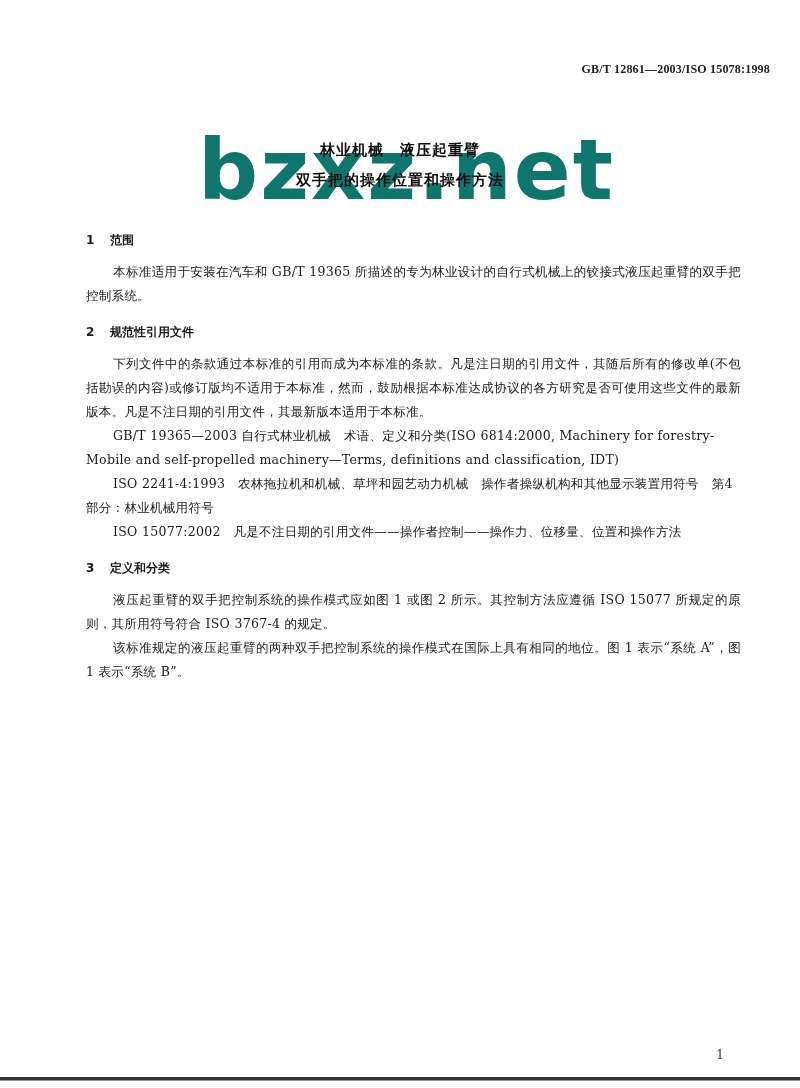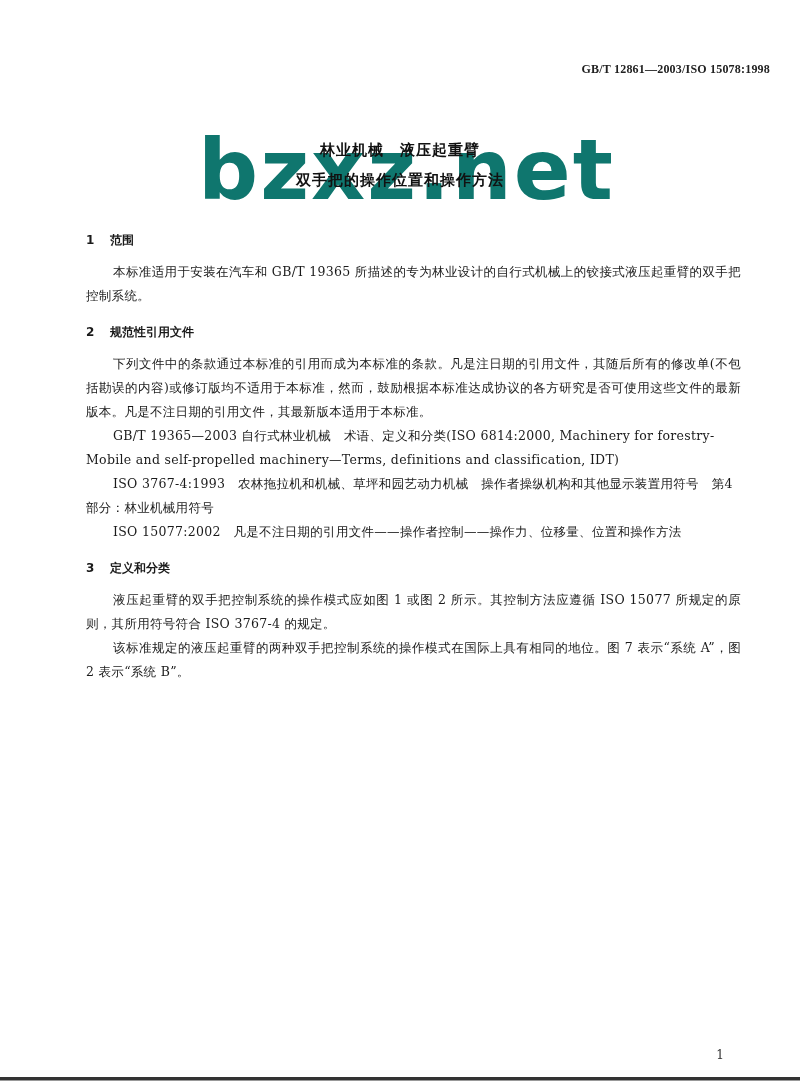--- a/index.html
+++ b/index.html
@@ -50,26 +50,26 @@
   <div class="gap-s"></div>
   <p class="para">本标准适用于安装在汽车和 GB/T 19365 所描述的专为林业设计的自行式机械上的铰接式液压起重臂的双手把控制系统。</p>
   <div class="gap-m"></div>
 
   <div class="sec-head">
     <span class="num">2</span><span>规范性引用文件</span>
   </div>
   <div class="gap-s"></div>
   <p class="para">下列文件中的条款通过本标准的引用而成为本标准的条款。凡是注日期的引用文件，其随后所有的修改单(不包括勘误的内容)或修订版均不适用于本标准，然而，鼓励根据本标准达成协议的各方研究是否可使用这些文件的最新版本。凡是不注日期的引用文件，其最新版本适用于本标准。</p>
   <p class="ref">GB/T 19365—2003 自行式林业机械　术语、定义和分类(ISO 6814:2000, Machinery for forestry-Mobile and self-propelled machinery—Terms, definitions and classification, IDT)</p>
-  <p class="ref">ISO 3767-4:1993　农林拖拉机和机械、草坪和园艺动力机械　操作者操纵机构和其他显示装置用符号　第4部分：林业机械用符号</p>
+  <p class="ref">ISO 2241-4:1993　农林拖拉机和机械、草坪和园艺动力机械　操作者操纵机构和其他显示装置用符号　第4部分：林业机械用符号</p>
   <p class="ref">ISO 15077:2002　凡是不注日期的引用文件——操作者控制——操作力、位移量、位置和操作方法</p>
   <div class="gap-m"></div>
 
   <div class="sec-head">
     <span class="num">3</span><span>定义和分类</span>
   </div>
   <div class="gap-s"></div>
   <p class="para">液压起重臂的双手把控制系统的操作模式应如图 1 或图 2 所示。其控制方法应遵循 ISO 15077 所规定的原则，其所用符号符合 ISO 3767-4 的规定。</p>
-  <p class="para">该标准规定的液压起重臂的两种双手把控制系统的操作模式在国际上具有相同的地位。图 7 表示“系统 A”，图 2 表示“系统 B”。</p>
+  <p class="para">该标准规定的液压起重臂的两种双手把控制系统的操作模式在国际上具有相同的地位。图 1 表示“系统 A”，图 1 表示“系统 B”。</p>
 </div>
 
 <div class="page-num">1</div>
 <div class="footer-rule"></div>
 
 </body></html>

